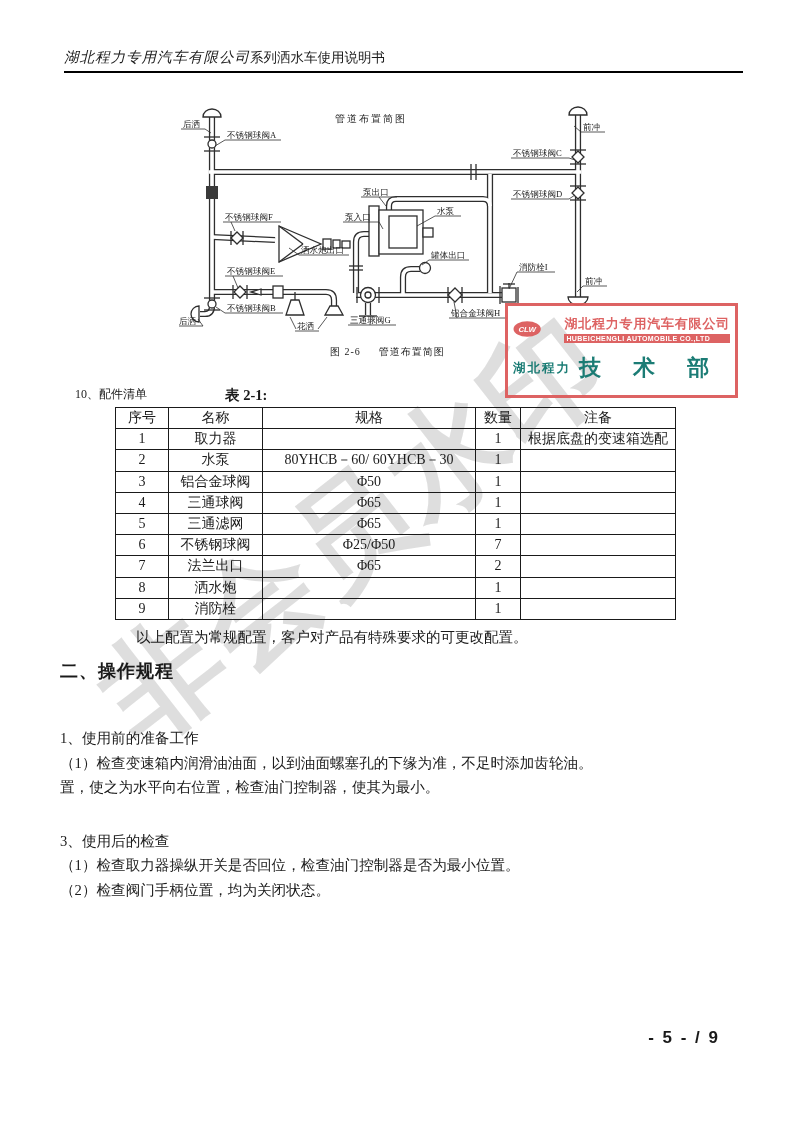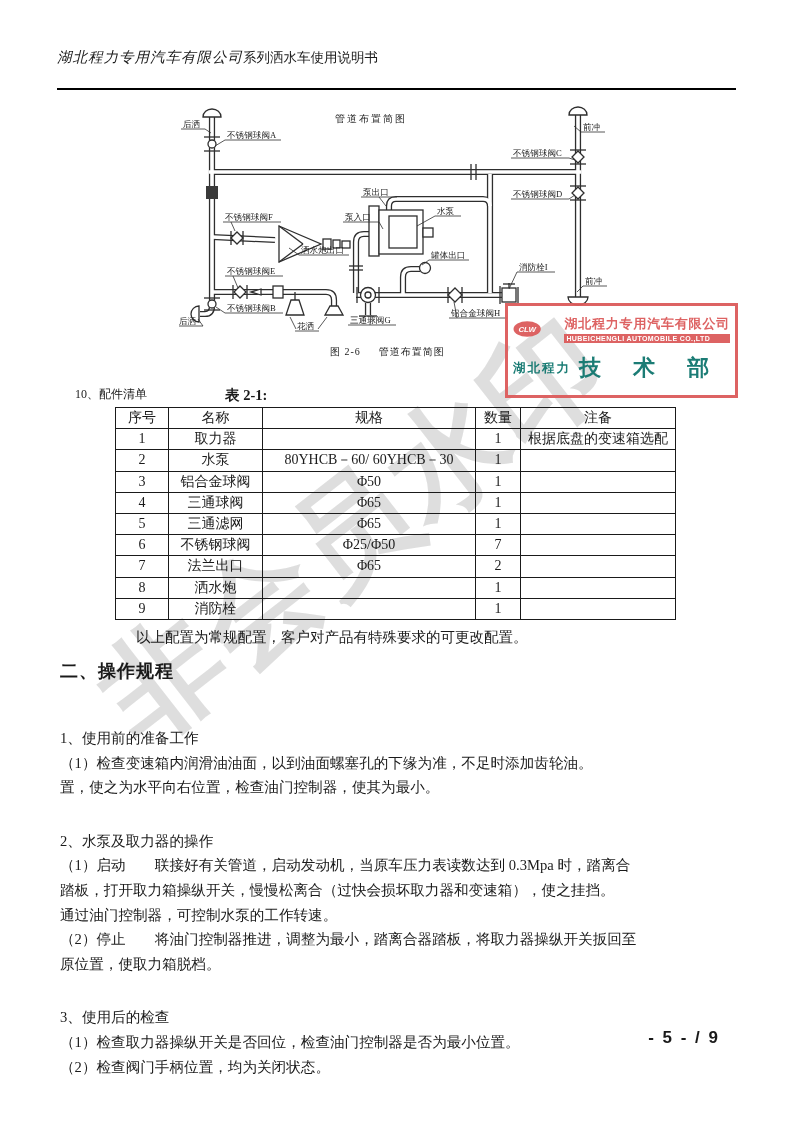--- a/index.html
+++ b/index.html
@@ -4,22 +4,22 @@
 <style>
   html,body{margin:0;padding:0;}
   body{width:793px;height:1122px;background:#ffffff;position:relative;overflow:hidden;
        font-family:"Liberation Serif", serif;color:#1a1a1a;}
   
   .watermark{position:absolute;left:118px;top:636px;font-size:118px;font-weight:bold;
     color:#d7d7d7;opacity:.8;white-space:nowrap;transform:rotate(-38deg);
     transform-origin:0 50%;z-index:1;letter-spacing:2px;font-family:"Liberation Sans",sans-serif;}
   .layer{position:absolute;inset:0;z-index:2;}
   
-  .hdr{position:absolute;left:57px;top:48px;width:679px;font-size:13.5px;
-       border-bottom:2px solid #000;padding-bottom:21px;}
+  .hdr{position:absolute;left:64px;top:48px;width:679px;font-size:13.5px;
+       border-bottom:2px solid #000;padding-bottom:4px;}
   .hdr .co{font-style:italic;font-size:14.5px;letter-spacing:1px;}
   
   .diagram{position:absolute;left:175px;top:100px;}
   .diagram text{font-family:"Liberation Serif",serif;font-size:8.6px;fill:#222;}
   .diagram .dtitle{font-size:10px;letter-spacing:2px;}
   .pipeB{stroke:#2e2e2e;stroke-width:6.2;fill:none;stroke-linecap:butt;}
   .pipeW{stroke:#ffffff;stroke-width:3.6;fill:none;stroke-linecap:butt;}
   .fit{stroke:#2e2e2e;stroke-width:1.3;fill:#fff;}
   .fitl{stroke:#2e2e2e;stroke-width:1.3;}
   .lead{stroke:#2e2e2e;stroke-width:.8;}
@@ -363,28 +363,20 @@
 
   <div class="sec-head">二、操作规程</div>
 
   <div class="ops">
       <div class="op-block">
         <div class="op-title">1、使用前的准备工作</div>
         <div class="op-line">（1）检查变速箱内润滑油油面，以到油面螺塞孔的下缘为准，不足时添加齿轮油。</div>
         <div class="op-line">置，使之为水平向右位置，检查油门控制器，使其为最小。</div>
       </div>
       <div class="op-block">
-        <div class="op-title">2、水泵及取力器的操作</div>
-        <div class="op-line">（1）启动　　联接好有关管道，启动发动机，当原车压力表读数达到 0.3Mpa 时，踏离合</div>
-        <div class="op-line">踏板，打开取力箱操纵开关，慢慢松离合（过快会损坏取力器和变速箱），使之挂挡。</div>
-        <div class="op-line">通过油门控制器，可控制水泵的工作转速。</div>
-        <div class="op-line">（2）停止　　将油门控制器推进，调整为最小，踏离合器踏板，将取力器操纵开关扳回至</div>
-        <div class="op-line">原位置，使取力箱脱档。</div>
-      </div>
-      <div class="op-block">
         <div class="op-title">3、使用后的检查</div>
         <div class="op-line">（1）检查取力器操纵开关是否回位，检查油门控制器是否为最小位置。</div>
         <div class="op-line">（2）检查阀门手柄位置，均为关闭状态。</div>
       </div>
     </div>
 
   <div class="footer">- 5 - / 9</div>
 
 </div>
 

